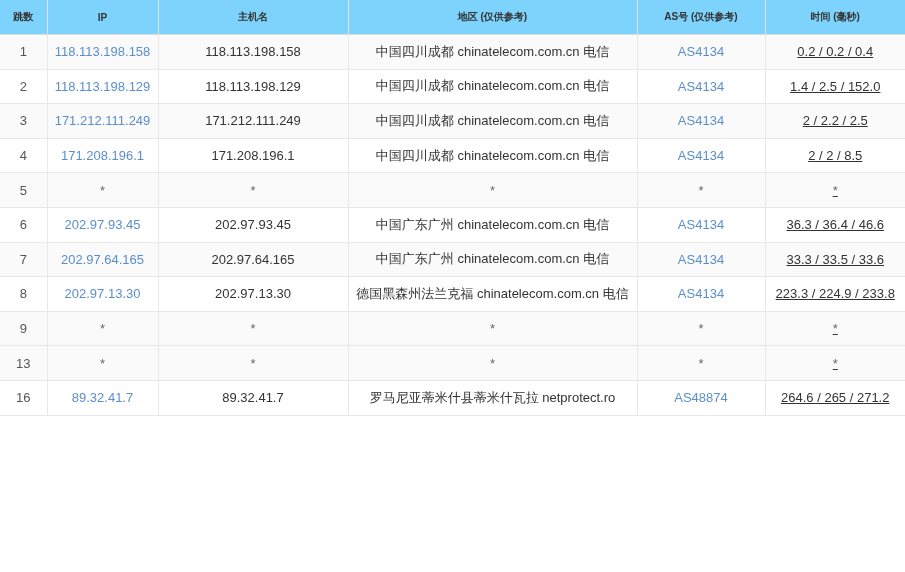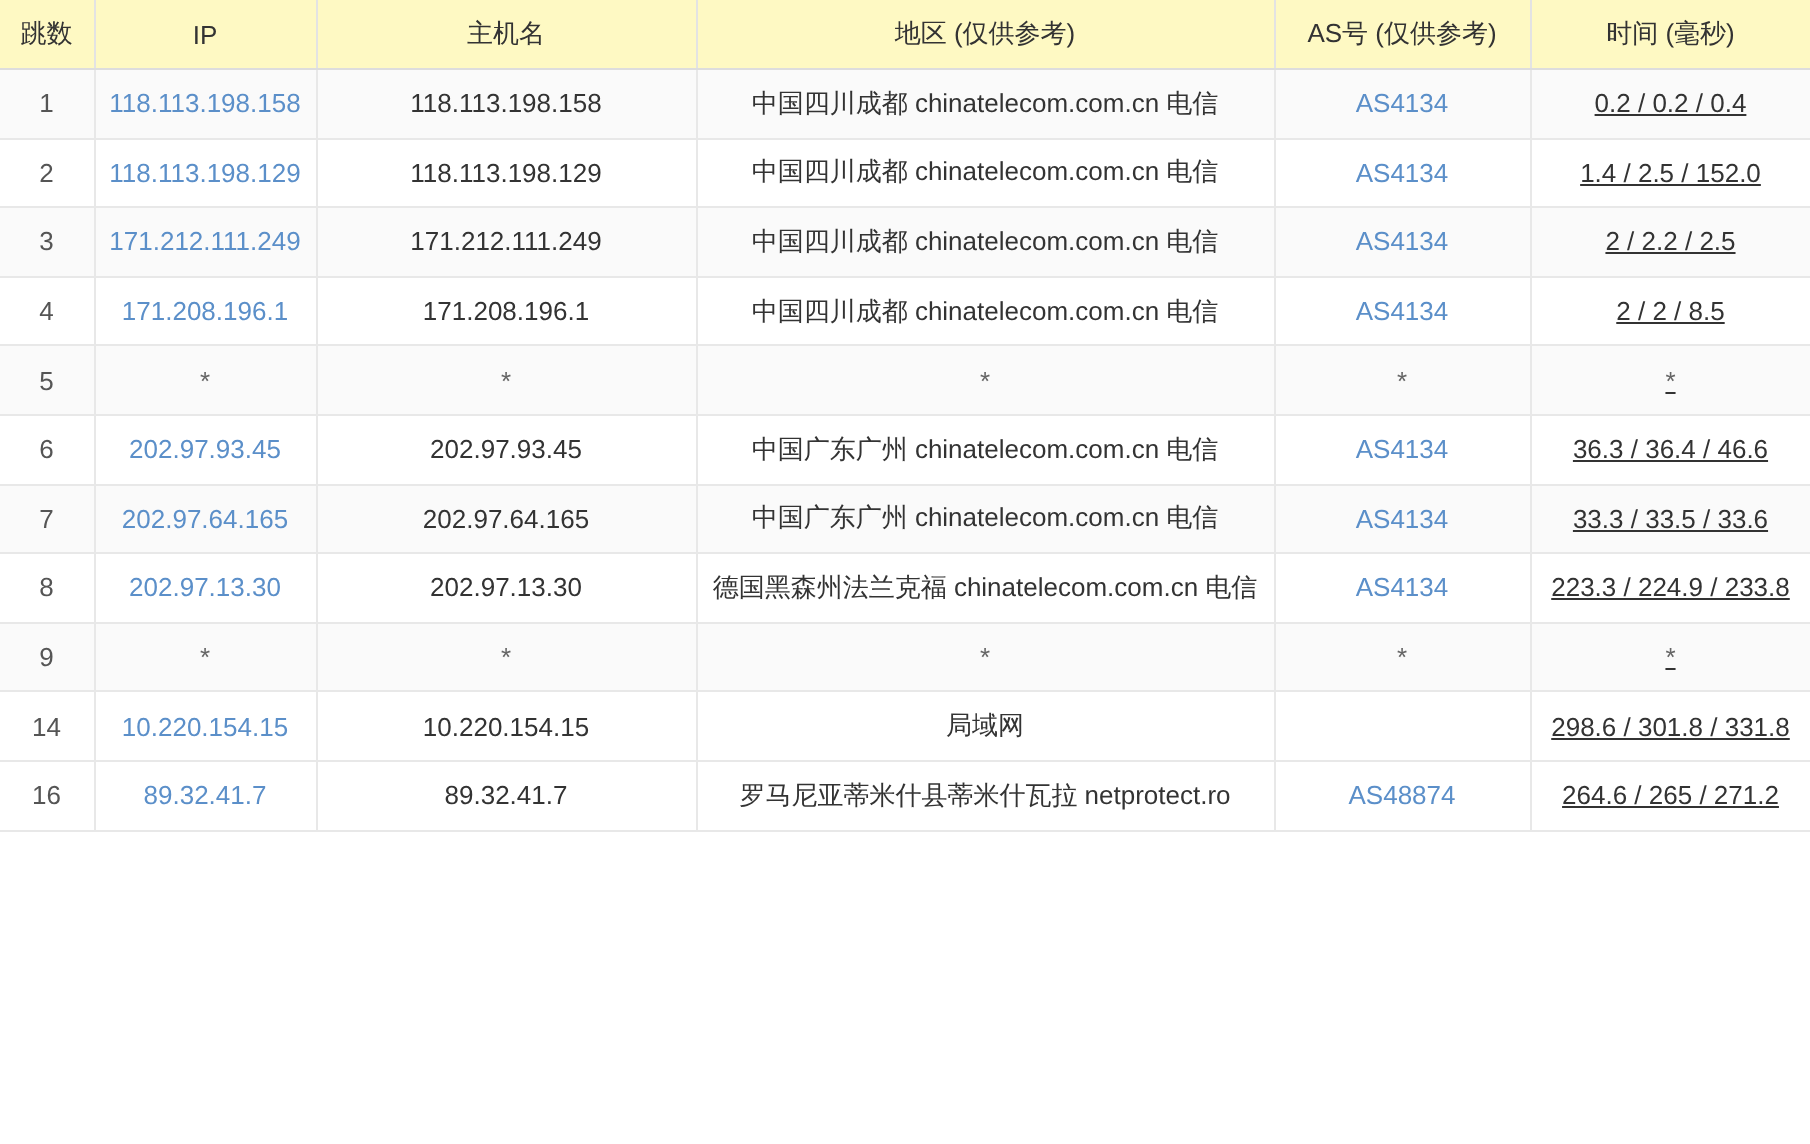--- a/index.html
+++ b/index.html
@@ -24,26 +24,26 @@
   .trace-table col.c-hop   { width: 47px; }
   .trace-table col.c-ip    { width: 111px; }
   .trace-table col.c-host  { width: 190px; }
   .trace-table col.c-geo   { width: 289px; }
   .trace-table col.c-as    { width: 128px; }
   .trace-table col.c-time  { width: 140px; }
 
   .trace-table thead th {
     height: 34px;
     padding: 0 4px;
-    font-weight: normal;
-    font-size: 13px;
+    font-weight: bold;
+    font-size: 10px;
     color: #333333;
     text-align: center;
     vertical-align: middle;
-    background: #fef9c3;
+    background: #7dd3fc;
     border-right: 1px solid #e3e3e3;
     border-bottom: 1px solid #dddddd;
     white-space: nowrap;
   }
   .trace-table thead th:last-child { border-right: none; }
 
   .trace-table tbody td {
     height: 33.6px;
     padding: 0 6px;
     text-align: center;
@@ -177,27 +177,27 @@
         <td class="cell-time"><span class="">223.3 / 224.9 / 233.8</span></td>
       </tr>
       <tr class="odd">
         <td class="cell-hop">9</td>
         <td class="cell-ip"><span class="star">*</span></td>
         <td class="cell-host"><span class="star">*</span></td>
         <td class="cell-geo"><span class="star">*</span></td>
         <td class="cell-as"><span class="star">*</span></td>
         <td class="cell-time"><span class="star">*</span></td>
       </tr>
-      <tr class="even">
-        <td class="cell-hop">14</td>
-        <td class="cell-ip"><a>10.220.154.15</a></td>
-        <td class="cell-host"><span class="">10.220.154.15</span></td>
-        <td class="cell-geo"><span class="">局域网</span></td>
-        <td class="cell-as"><span class="empty"></span></td>
-        <td class="cell-time"><span class="">298.6 / 301.8 / 331.8</span></td>
+      <tr class="odd">
+        <td class="cell-hop">13</td>
+        <td class="cell-ip"><span class="star">*</span></td>
+        <td class="cell-host"><span class="star">*</span></td>
+        <td class="cell-geo"><span class="star">*</span></td>
+        <td class="cell-as"><span class="star">*</span></td>
+        <td class="cell-time"><span class="star">*</span></td>
       </tr>
       <tr class="even">
         <td class="cell-hop">16</td>
         <td class="cell-ip"><a>89.32.41.7</a></td>
         <td class="cell-host"><span class="">89.32.41.7</span></td>
         <td class="cell-geo"><span class="">罗马尼亚蒂米什县蒂米什瓦拉 netprotect.ro</span></td>
         <td class="cell-as"><a>AS48874</a></td>
         <td class="cell-time"><span class="">264.6 / 265 / 271.2</span></td>
       </tr>
     </tbody>

